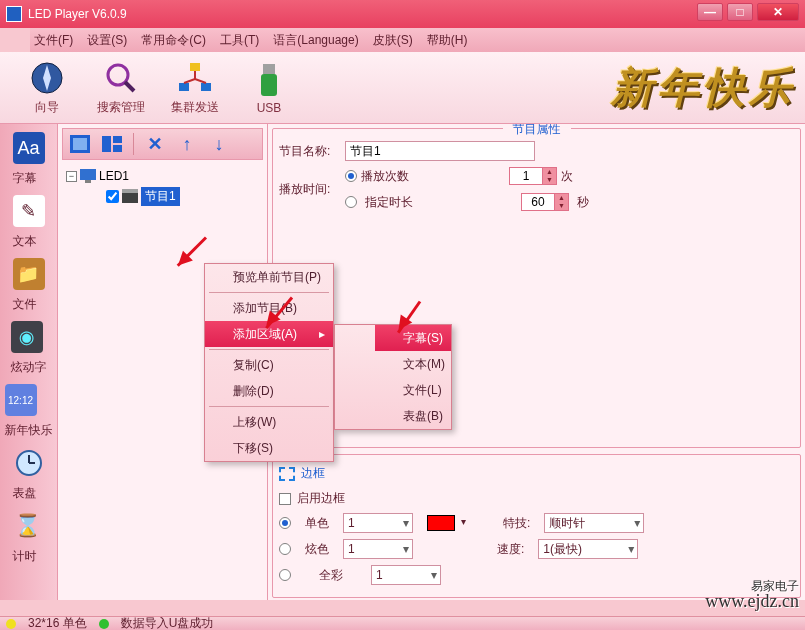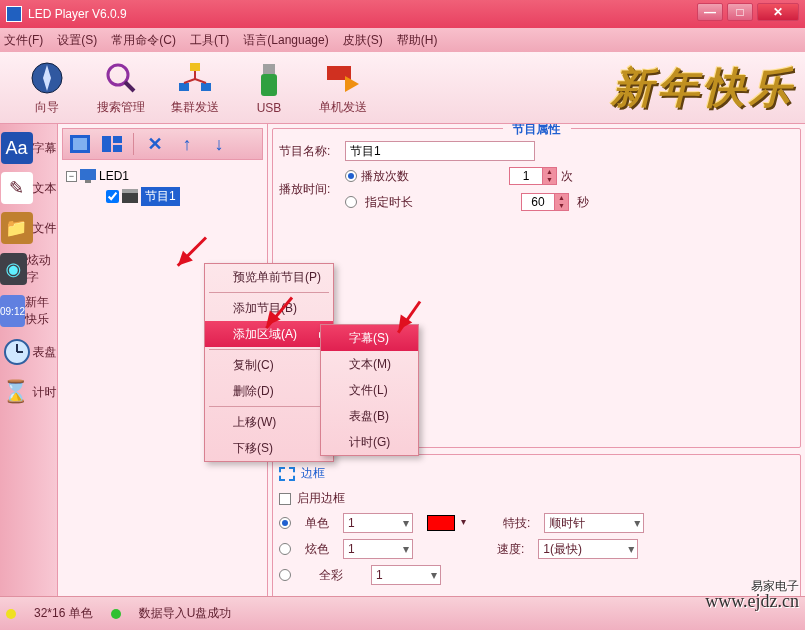--- a/index.html
+++ b/index.html
@@ -4,46 +4,46 @@
 <style>
 * { margin:0; padding:0; box-sizing:border-box; font-family:"Microsoft YaHei","SimSun",sans-serif; font-size:12px; }
 body { width:805px; height:630px; background:#f8c8d0; position:relative; overflow:hidden; }
 
 .titlebar { height:28px; background:linear-gradient(#f06078,#e84060); display:flex; align-items:center; padding:0 6px; color:#fff; position:relative; }
 .titlebar .icon { width:16px; height:16px; background:#2060c0; margin-right:6px; border:1px solid #fff; }
 .titlebar .winbtns { position:absolute; right:6px; top:3px; display:flex; gap:4px; }
 .winbtn { width:26px; height:18px; background:linear-gradient(#f0a0b0,#e06080); border:1px solid #d04060; border-radius:2px; display:flex; align-items:center; justify-content:center; color:#fff; font-weight:bold; }
 .winbtn.close { width:42px; background:linear-gradient(#f05060,#d02040); }
 
-.menubar { height:24px; background:linear-gradient(#f8c0cc,#f0a8b8); display:flex; align-items:center; padding:0 4px; gap:14px; color:#602030; }
+.menubar { height:24px; background:linear-gradient(#f8c0cc,#f0a8b8); display:flex; align-items:center; padding:0 4px; gap:14px; color:#602030;margin-left:30px; }
 .menubar span { cursor:default; }
 
 .toolbar { height:72px; background:linear-gradient(#fff0f4,#f8d8e0); display:flex; align-items:center; padding:10px 10px; position:relative; border-bottom:1px solid #e898ac; }
 .toolbtn { display:flex; flex-direction:column; align-items:center; width:74px; gap:2px; }
 .toolbtn .ticon { width:40px; height:38px; display:flex; align-items:center; justify-content:center; }
 .toolbtn .tlabel { color:#803040; }
 .banner { position:absolute; right:10px; top:8px; font-size:42px; font-weight:bold; font-style:italic; color:#c09020; text-shadow:2px 2px 0 #604010,-1px -1px 0 #ffe090; font-family:"STKaiti","KaiTi",serif; letter-spacing:4px; }
 
 .main { display:flex; height:476px; }
 .sidebar { width:58px; background:linear-gradient(90deg,#f0a8b8,#f8c8d4); display:flex; flex-direction:column; align-items:center; padding-top:8px; gap:8px; border-right:1px solid #e898ac; }
-.sidebtn { display:flex; align-items:center; gap:0; color:#602030; }
+.sidebtn { display:flex; flex-direction:column; gap:6px; color:#602030; }
 .sidebtn .sicon { width:32px; height:32px; border-radius:4px; display:flex; align-items:center; justify-content:center; font-size:18px; }
 
 .center { width:210px; background:#fff0f4; border-right:1px solid #e898ac; padding:4px; }
 .center-tb { height:32px; background:linear-gradient(#f8d0d8,#f0b0c0); border:1px solid #e898ac; display:flex; align-items:center; padding:0 6px; gap:10px; }
 .center-tb .cbtn { width:22px; height:22px; display:flex; align-items:center; justify-content:center; color:#1060c0; font-size:18px; font-weight:bold; }
 .tree { padding:6px 4px; position:relative; }
 .tree-row { display:flex; align-items:center; gap:3px; height:20px; }
 .tree-row.child { margin-left:26px; }
 .tree .expander { width:11px; height:11px; border:1px solid #808080; font-size:9px; line-height:9px; text-align:center; color:#404040; background:#fff; }
 .tree .sel { background:#2060d0; color:#fff; padding:1px 4px; }
 
 .right { flex:1; background:#fff0f4; padding:4px; overflow:hidden; }
 .group { border:1px solid #e898ac; border-radius:2px; margin-bottom:6px; padding:6px; position:relative; }
-.group-title { position:absolute; top:-8px; left:50%; transform:translateX(-50%); background:#fff0f4; padding:0 10px; color:#2060d0;font-weight:bold; }
+.group-title { position:absolute; top:-8px; left:50%; transform:translateX(-50%); background:#fff0f4; padding:0 10px; color:#2060d0; }
 .form-row { display:flex; align-items:center; gap:6px; margin:6px 0; color:#602030; }
 .form-row label { width:60px; }
 .form-row input[type=text]{ height:20px; border:1px solid #d090a0; padding:0 4px; background:#fff; }
 .spinner { width:48px; height:18px; border:1px solid #e07088; display:inline-flex; }
 .spinner input { width:32px; border:none; text-align:center; background:#fff; }
 .spinner .arrows { width:14px; display:flex; flex-direction:column; }
 .spinner .arrows div { flex:1; background:#f090a0; border-left:1px solid #e07088; font-size:7px; line-height:8px; text-align:center; color:#802030; }
 .radio { width:12px;height:12px;border:1px solid #808080;border-radius:50%;display:inline-flex;align-items:center;justify-content:center; background:#fff; }
 .radio.on::after{content:"";width:6px;height:6px;background:#2060d0;border-radius:50%;}
 .chk { width:12px;height:12px;border:1px solid #808080;background:#fff;display:inline-block; }
@@ -52,25 +52,25 @@
 .swatch{width:28px;height:16px;background:#f00;border:1px solid #000;display:inline-block;position:relative;}
 .swatch::after{content:"▾";position:absolute;right:-12px;top:0;font-size:10px;}
 
 .ctx { position:absolute; background:linear-gradient(#fde6ea,#fad0d8); border:1px solid #d88090; box-shadow:3px 3px 6px rgba(0,0,0,.25); }
 .ctx .item { height:26px; display:flex; align-items:center; padding:0 26px 0 28px; color:#502030; white-space:nowrap; position:relative; }
 .ctx .item.disabled { color:#b8a0a8; }
 .ctx .item.hl { background:linear-gradient(#f04068,#e02050); color:#fff; }
 .ctx .sep { height:1px; background:#d898a4; margin:2px 4px; }
 .ctx .item .arr { position:absolute; right:8px; }
 #ctx1 { left:204px; top:263px; width:130px; }
-#ctx2 { left:320px; top:324px; width:99px; }
+#ctx2 { left:334px; top:324px; width:118px;padding-left:40px; }
 .arrow-line{position:absolute;background:#e01020;height:3px;transform-origin:left center;}
 .arrow-head{position:absolute;width:0;height:0;border:7px solid transparent;border-left:14px solid #e01020;}
 
-.statusbar { position:absolute; bottom:0; left:0; right:0; height:34px; background:linear-gradient(#f8d0d8,#f0b0c0); border-top:1px solid #e090a0; display:flex; align-items:center; padding:0 6px; gap:18px; color:#602030; }
+.statusbar { position:absolute; bottom:0; left:0; right:0; height:14px; background:linear-gradient(#f8d0d8,#f0b0c0); border-top:1px solid #e090a0; display:flex; align-items:center; padding:0 6px; gap:12px; color:#602030; }
 .statusbar .dot{width:10px;height:10px;border-radius:50%;}
 .watermark{position:absolute;right:6px;bottom:20px;text-align:right;font-family:"STKaiti","KaiTi",serif;color:#303030;font-size:26px;line-height:1;text-shadow:1px 1px 0 #fff;}
 .watermark .url{font-size:18px;font-family:Liberation Serif, serif;}
 .bgrp-title{color:#2060d0;display:flex;align-items:center;gap:6px;margin:4px 0 8px;}
 .bgrp-title .ico{width:16px;height:14px;border:2px dashed #2080e0;}
 </style>
 </head>
 <body>
 
 <div class="titlebar">
@@ -127,29 +127,20 @@
   </div>
   <div class="toolbtn">
     <div class="ticon">
         <svg width="22" height="36">
           <rect x="5" y="2" width="12" height="10" fill="#a0a0a0"></rect>
           <rect x="3" y="12" width="16" height="22" rx="3" fill="#30a040"></rect>
         </svg>
       </div>
     <span class="tlabel">USB</span>
   </div>
-  <div class="toolbtn">
-    <div class="ticon">
-        <svg width="36" height="32">
-          <rect x="2" y="4" width="24" height="14" fill="#d03020"></rect>
-          <polygon points="20,14 34,22 20,30" fill="#f09010"></polygon>
-        </svg>
-      </div>
-    <span class="tlabel">单机发送</span>
-  </div>
   <div class="banner">新年快乐</div>
 </div>
 
 <div class="main">
 
   <div class="sidebar">
     <div class="sidebtn">
         <div class="sicon" style="background:#2050b0;color:#fff">Aa</div>
         <span>字幕</span>
       </div>
@@ -159,21 +150,21 @@
       </div>
     <div class="sidebtn">
         <div class="sicon" style="background:#c08030">📁</div>
         <span>文件</span>
       </div>
     <div class="sidebtn">
         <div class="sicon" style="background:#404048;color:#60f0ff">◉</div>
         <span>炫动字</span>
       </div>
     <div class="sidebtn">
-        <div class="sicon" style="background:#6080e0;color:#fff;font-size:10px">09:12</div>
+        <div class="sicon" style="background:#6080e0;color:#fff;font-size:10px">12:12</div>
         <span>新年快乐</span>
       </div>
     <div class="sidebtn">
         <div class="sicon">
           <svg width="28" height="28">
             <circle cx="14" cy="14" r="12" fill="#d0e8ff" stroke="#3060a0" stroke-width="2"></circle>
             <line x1="14" y1="14" x2="14" y2="6" stroke="#203050" stroke-width="2"></line>
             <line x1="14" y1="14" x2="20" y2="14" stroke="#203050" stroke-width="2"></line>
           </svg>
         </div>
@@ -330,21 +321,20 @@
   <div class="sep"></div>
   <div class="item">上移(W)</div>
   <div class="item">下移(S)</div>
 </div>
 
 <div class="ctx" id="ctx2">
   <div class="item hl">字幕(S)</div>
   <div class="item">文本(M)</div>
   <div class="item">文件(L)</div>
   <div class="item">表盘(B)</div>
-  <div class="item">计时(G)</div>
 </div>
 
 <div class="arrow-line" style="left:206px;top:236px;width:40px;transform:rotate(135deg)"></div>
 <div class="arrow-head" style="left:170px;top:256px;transform:rotate(135deg)"></div>
 <div class="arrow-line" style="left:292px;top:296px;width:40px;transform:rotate(130deg)"></div>
 <div class="arrow-head" style="left:258px;top:316px;transform:rotate(130deg)"></div>
 <div class="arrow-line" style="left:420px;top:300px;width:38px;transform:rotate(125deg)"></div>
 <div class="arrow-head" style="left:390px;top:320px;transform:rotate(125deg)"></div>
 
 <div class="statusbar">

